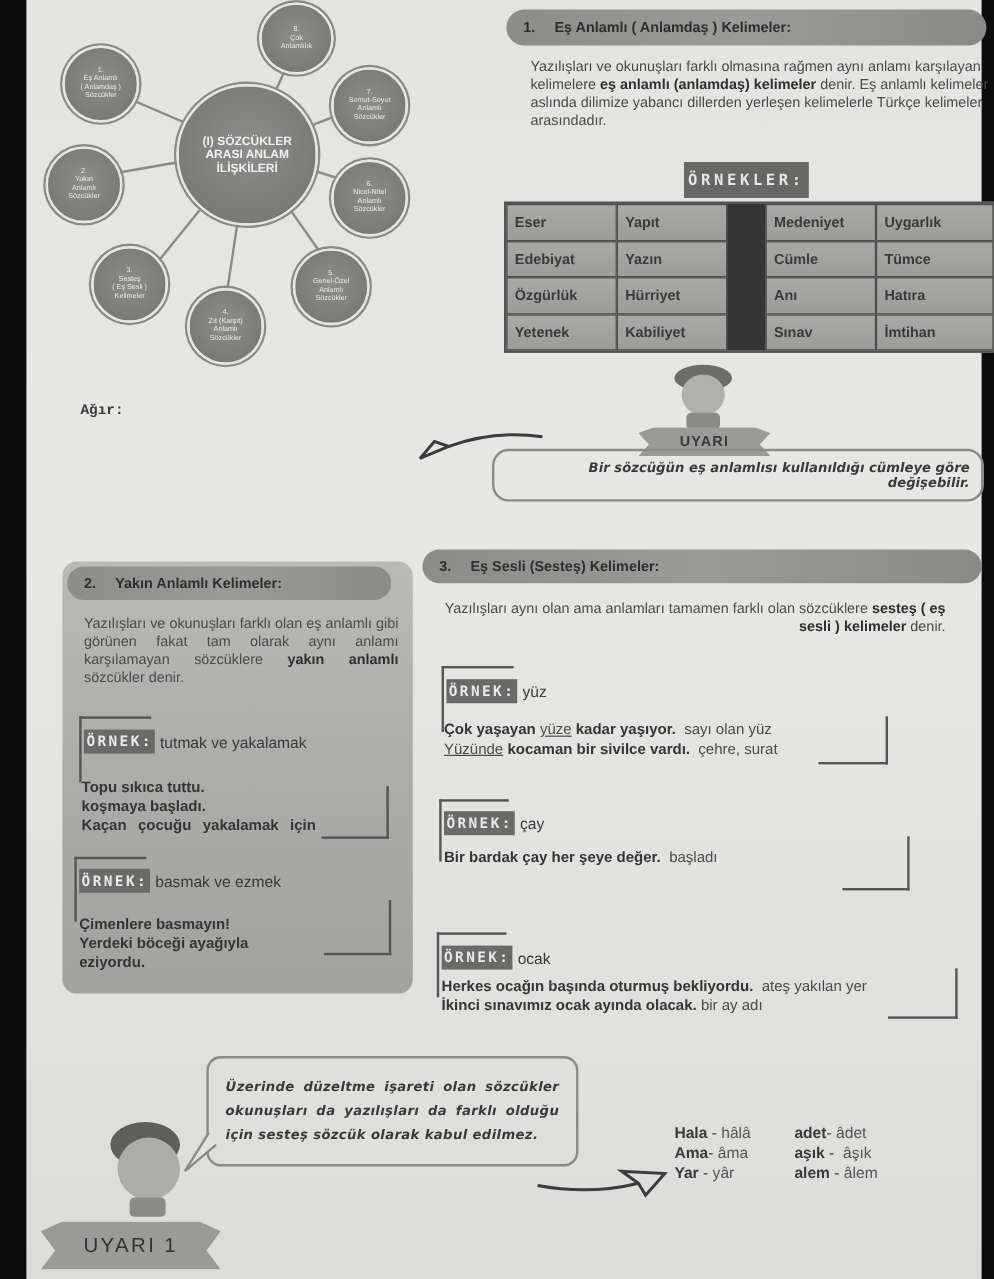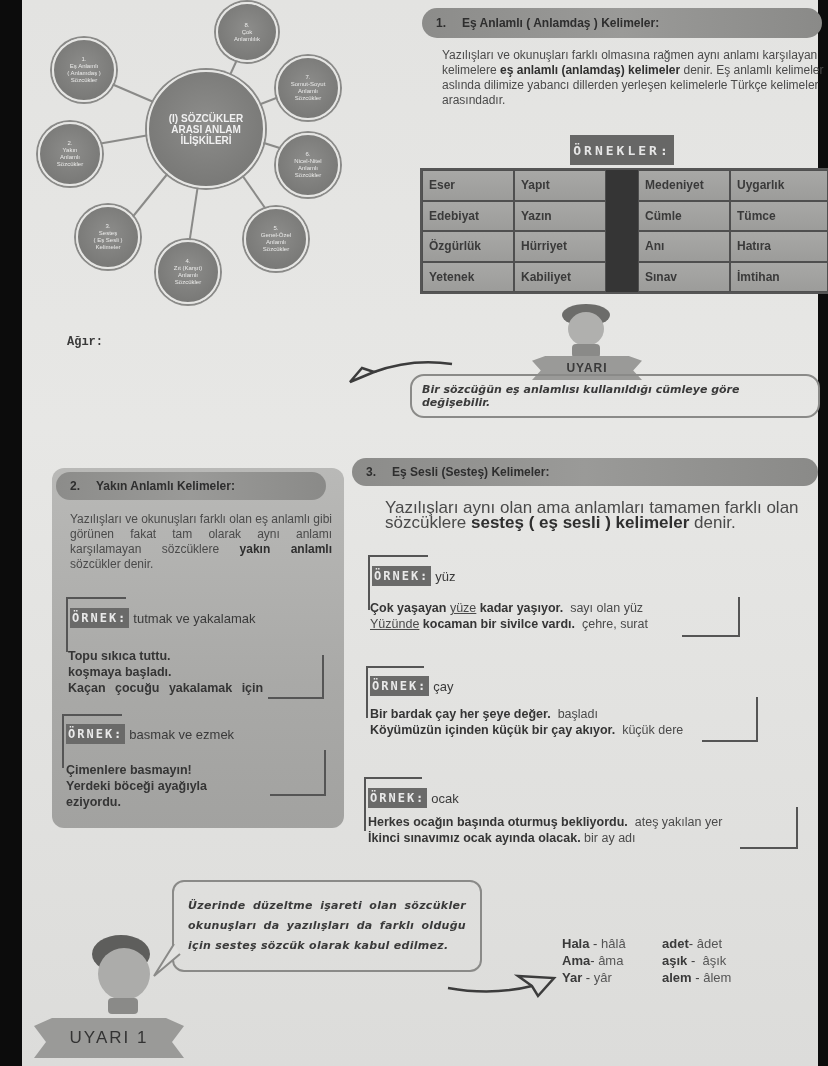--- a/index.html
+++ b/index.html
@@ -201,21 +201,21 @@
     <div class="syn-cell" style="grid-column:5;grid-row:4">İmtihan</div>
     <div class="syn-divider"></div>
   </div>
 
   <div>
     <div class="hair" style="left:540px;top:304px;width:48px;height:22px;"></div>
     <div class="girl-head" style="left:546px;top:312px;width:36px;height:34px;"></div>
     <div class="abs" style="left:550px;top:344px;width:28px;height:14px;background:#8a8a88;border-radius:4px;"></div>
   </div>
   <div class="uyari-ribbon" style="left:510px;top:356px;width:110px;height:24px;font-size:12px;">UYARI</div>
-  <div class="uyari-box" style="left:388px;top:374px;width:410px;height:44px;">Bir sözcüğün eş anlamlısı kullanıldığı cümleye göre değişebilir.</div>
+  <div class="uyari-box" style="left:388px;top:374px;width:410px;height:44px;text-align:right;">Bir sözcüğün eş anlamlısı kullanıldığı cümleye göre değişebilir.</div>
 
   <svg class="abs" style="left:300px;top:352px;" width="140" height="40">
     <path d="M130 12 Q 90 6 52 20" stroke="#3c3c3c" stroke-width="2.5" fill="none"></path>
     <path d="M52 20 L 28 30 L 40 16 Z" stroke="#3c3c3c" stroke-width="2.5" fill="none"></path>
   </svg>
 
   <div class="agir">
     <div>Ağır:</div>
   </div>
 
@@ -249,21 +249,21 @@
     <div>Çimenlere basmayın!</div>
     <div>Yerdeki böceği ayağıyla</div>
     <div>eziyordu.</div>
   </div>
   <div class="bracket-br" style="left:248px;top:750px;width:56px;height:46px;"></div>
 
   <div class="sec-header" style="left:330px;top:458px;width:466px;height:28px;">
     <span class="num">3.</span>
     <span>Eş Sesli (Sesteş) Kelimeler:</span>
   </div>
-  <div class="body-text" style="left:363px;top:500px;width:420px;font-size:17px;">
+  <div class="body-text" style="left:346px;top:500px;width:420px;font-size:12px;text-align:right;">
     <span>Yazılışları aynı olan ama anlamları tamamen farklı olan sözcüklere </span><b>sesteş ( eş sesli ) kelimeler</b><span> denir.</span>
   </div>
 
   <div class="bracket-tl" style="left:346px;top:555px;width:60px;height:55px;"></div>
   <div class="ornek" style="left:350px;top:566px;">
     <span class="tag">ÖRNEK:</span>
     <span>yüz</span>
   </div>
   <div class="ex-lines" style="left:348px;top:600px;width:380px;">
     <div><span>Çok yaşayan </span><u class="light">yüze</u><span> kadar yaşıyor.</span>&nbsp;&nbsp;<span class="light">sayı olan yüz</span></div>
@@ -271,21 +271,20 @@
   </div>
   <div class="bracket-br" style="left:660px;top:597px;width:58px;height:40px;"></div>
 
   <div class="bracket-tl" style="left:344px;top:666px;width:58px;height:52px;"></div>
   <div class="ornek" style="left:348px;top:676px;">
     <span class="tag">ÖRNEK:</span>
     <span>çay</span>
   </div>
   <div class="ex-lines" style="left:348px;top:706px;width:400px;">
     <div><span>Bir bardak çay her şeye değer.</span>&nbsp;&nbsp;<span class="light">başladı</span></div>
-    <div><span>Köyümüzün içinden küçük bir çay akıyor.</span>&nbsp;&nbsp;<span class="light">küçük dere</span></div>
   </div>
   <div class="bracket-br" style="left:680px;top:697px;width:56px;height:45px;"></div>
 
   <div class="bracket-tl" style="left:342px;top:777px;width:58px;height:54px;"></div>
   <div class="ornek" style="left:346px;top:788px;">
     <span class="tag">ÖRNEK:</span>
     <span>ocak</span>
   </div>
   <div class="ex-lines" style="left:346px;top:814px;width:440px;">
     <div><span>Herkes ocağın başında oturmuş bekliyordu.</span>&nbsp;&nbsp;<span class="light">ateş yakılan yer</span></div>

